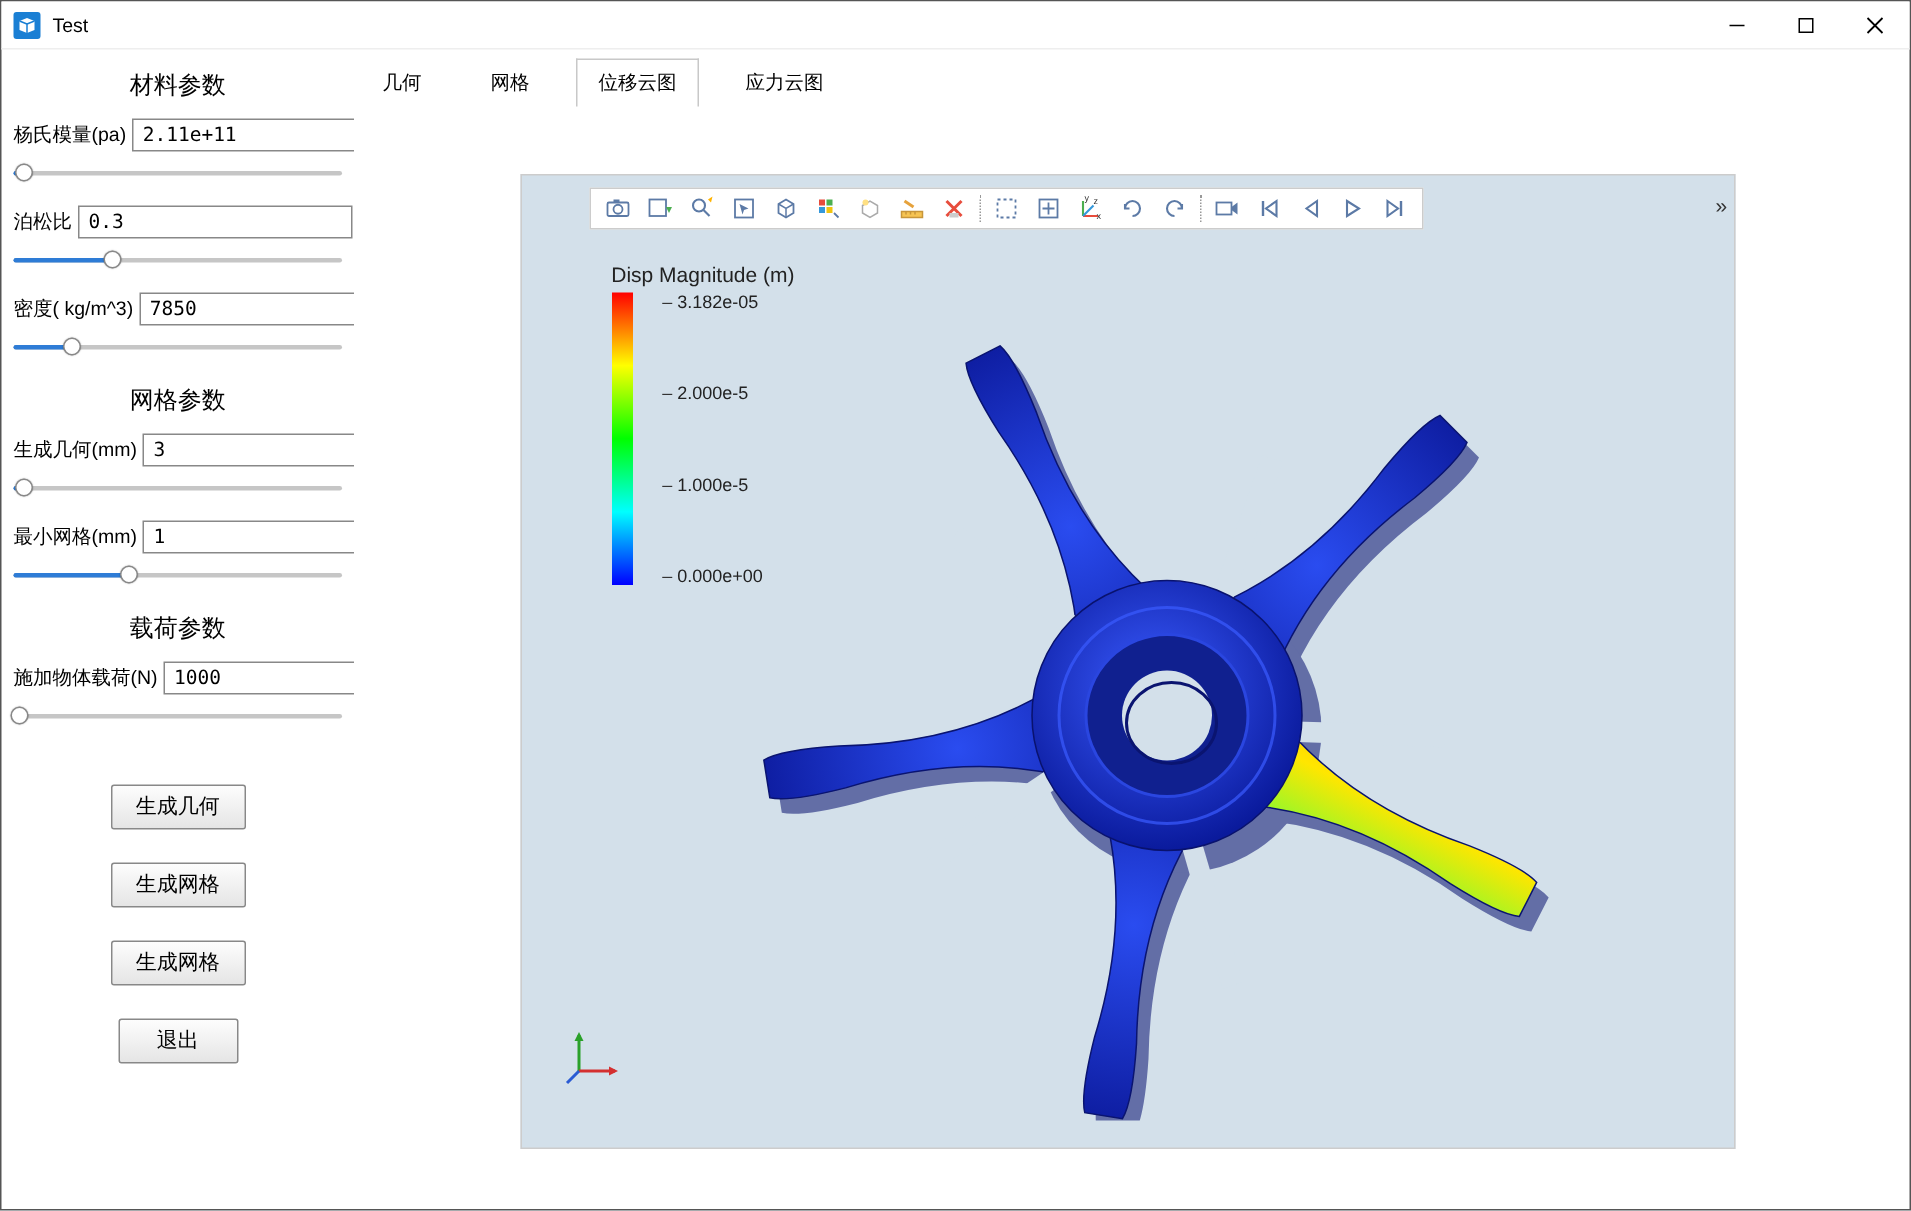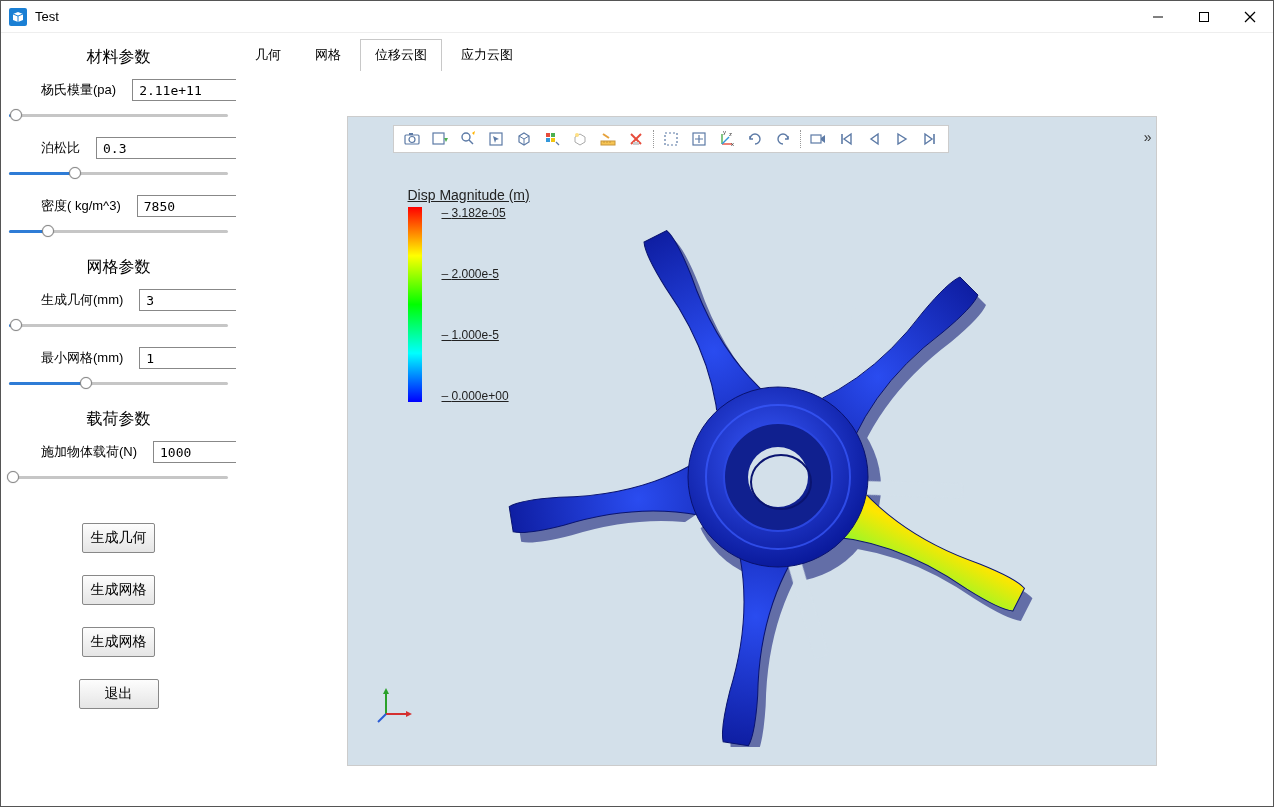--- a/index.html
+++ b/index.html
@@ -26,21 +26,21 @@
     font-size:14px;
   }
 
   
   .content { flex:1; display:flex; overflow:hidden; }
   .sidebar {
     width:235px; padding:10px 8px; display:flex; flex-direction:column;
     gap:7px; 
   }
   .section-title { text-align:center; font-size:16px; margin:4px 0 4px 0; }
-  .row { display:flex; align-items:center; gap:16px;margin-left:32px; }
+  .row { display:flex; align-items:center; gap:4px; }
   .row label { font-size:13px; white-space:nowrap; }
   .row input[type=text] {
     flex:1; height:22px; border:1px solid #888; padding:0 6px; font-family:Consolas, monospace;
     font-size:13px;
   }
   .slider {
     width:100%; height:18px; position:relative; margin-top:-2px; margin-bottom:6px;
   }
   .slider .track {
     position:absolute; left:0; right:0; top:8px; height:3px; background:#c6c6c6; border-radius:2px;
@@ -48,30 +48,30 @@
   .slider .fill {
     position:absolute; left:0; top:8px; height:3px; background:#2e7cd6; border-radius:2px;
   }
   .slider .thumb {
     position:absolute; top:3px; width:12px; height:12px; border-radius:50%;
     background:#fff; border:1px solid #888;
     box-shadow:0 0 1px rgba(0,0,0,.4);
     transform:translateX(-50%);
   }
   .btn {
-    width:73px; height:30px; align-self:center;
+    width:90px; height:30px; align-self:center;
     background:linear-gradient(#fdfdfd,#e5e5e5);
     border:1px solid #888; border-radius:2px; cursor:pointer;
     font-size:14px;
   }
   .btn-stack { display:flex; flex-direction:column; gap:22px; margin-top:24px; align-items:center; }
 
   
   .main { flex:1; display:flex; flex-direction:column; }
-  .tabs { display:flex; gap:4px; padding:6px 4px 0 4px; }
+  .tabs { display:flex; gap:16px; padding:6px 4px 0 4px; }
   .tab {
     padding:6px 14px 7px 14px; font-size:13px; cursor:pointer;
     border:1px solid transparent; border-bottom:none;
   }
   .tab.active {
     border-color:#c8c8c8; background:#fff; position:relative; z-index:2;
   }
   .tab-panel {
     flex:1; border-top:0; margin:0 6px 6px 0; background:#fff;
     display:flex; align-items:center; justify-content:center; padding:30px 20px 20px 20px;
@@ -89,23 +89,22 @@
   .tbtn {
     width:28px; height:24px; display:flex; align-items:center; justify-content:center;
     font-size:15px; cursor:pointer; border-radius:2px;
   }
   .tsep { width:1px; height:18px; border-left:1px dotted #999; margin:0 3px; }
   .overflow-chev {
     position:absolute; right:4px; top:12px; font-size:14px; color:#333;
   }
 
   .legend {
-    position:absolute; left:60px; top:70px; font-size:14px; color:#222;
+    position:absolute; left:60px; top:58px; font-size:14px; color:#222;
     font-family: Arial, sans-serif;
-    text-decoration: underline;
   }
   .legend-title { margin-bottom:4px; }
   .legend-body { display:flex; align-items:stretch; gap:20px; }
   .colorbar {
     width:14px; height:195px;
     background:linear-gradient(to bottom, #ff0000, #ff7f00, #ffff00, #7fff00, #00ff00, #00ff7f, #00ffff, #007fff, #0000ff);
   }
   .legend-ticks {
     display:flex; flex-direction:column; justify-content:space-between;
     font-size:12px; color:#222; height:195px;

